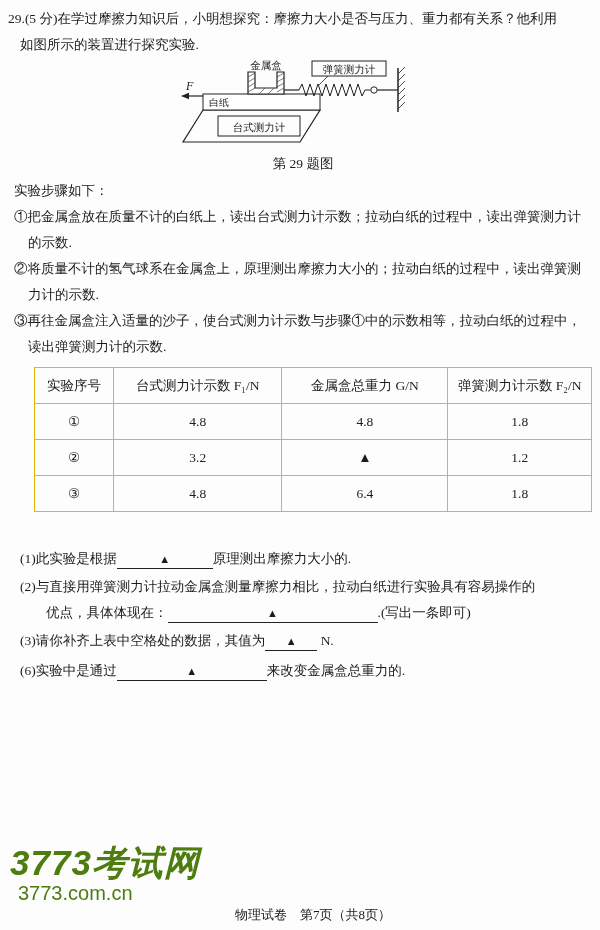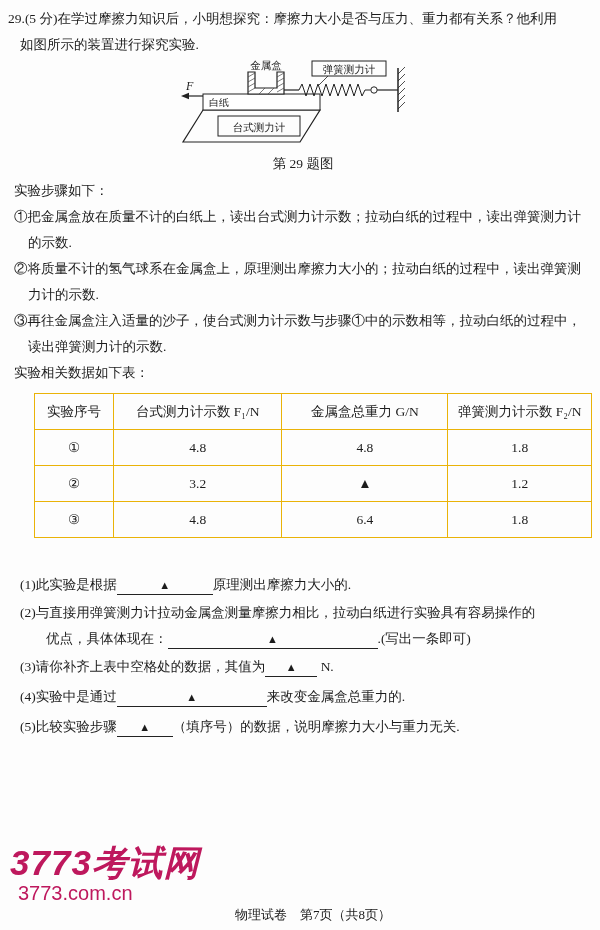--- a/index.html
+++ b/index.html
@@ -26,21 +26,21 @@
   .c0{width:80px}.c1{width:170px}.c2{width:168px}.c3{width:145px}
   .tri { font-size:12px; }
   .questions { margin-top:32px; padding-left:12px; }
   .q { line-height:30px; }
   .q2l2 { padding-left:26px; }
   .blank {
     display:inline-block; border-bottom:1px solid #222; text-align:center;
     font-size:11px; line-height:17px; vertical-align:baseline; padding:0 2px;
   }
   .w96{min-width:96px}.w210{min-width:210px}.w52{min-width:52px}.w150{min-width:150px}.w56{min-width:56px}
-  .watermark { position:absolute; left:10px; top:843px; color:#be185d; }
+  .watermark { position:absolute; left:10px; top:843px; color:#4d7c0f; }
   .wm-name {
     font-family:"Liberation Sans","DejaVu Sans",sans-serif;
     font-size:35px; font-weight:bold; font-style:italic; letter-spacing:1px; line-height:40px;
   }
   .wm-url {
     font-family:"Liberation Sans","DejaVu Sans",sans-serif;
     font-size:20px; padding-left:8px; line-height:20px;
   }
   .footer { position:absolute; left:13px; bottom:6px; width:600px; text-align:center; font-size:13px; }
   svg text { fill:#1c1c1c; font-family:"Liberation Serif","DejaVu Serif",serif; }
@@ -114,21 +114,20 @@
       </g>
     </svg>
     <div class="caption">第 29 题图</div>
   </div>
 
   <p class="line steps-title">实验步骤如下：</p>
   <p class="step">①把金属盒放在质量不计的白纸上，读出台式测力计示数；拉动白纸的过程中，读出弹簧测力计的示数.</p>
   <p class="step">②将质量不计的氢气球系在金属盒上，原理测出摩擦力大小的；拉动白纸的过程中，读出弹簧测力计的示数.</p>
   <p class="step">③再往金属盒注入适量的沙子，使台式测力计示数与步骤①中的示数相等，拉动白纸的过程中，读出弹簧测力计的示数.</p>
 
-  <p class="line table-intro">实验相关数据如下表：</p>
 
   <table class="data-table">
     <thead>
       <tr>
         <th class="c0">实验序号</th>
         <th class="c1">台式测力计示数 F₁/N</th>
         <th class="c2">金属盒总重力 G/N</th>
         <th class="c3">弹簧测力计示数 F₂/N</th>
       </tr>
     </thead>
@@ -157,23 +156,22 @@
   <div class="questions">
     <p class="q"><span>(1)此实验是根据</span><span class="blank w96">▲</span><span>原理测出摩擦力大小的.</span></p>
 
     <div class="q">
       <p class="line">(2)与直接用弹簧测力计拉动金属盒测量摩擦力相比，拉动白纸进行实验具有容易操作的</p>
       <p class="line q2l2"><span>优点，具体体现在：</span><span class="blank w210">▲</span><span>.(写出一条即可)</span></p>
     </div>
 
     <p class="q"><span>(3)请你补齐上表中空格处的数据，其值为</span><span class="blank w52">▲</span><span> N.</span></p>
 
-    <p class="q"><span>(4)实验中是通过</span><span class="blank w150">▲</span><span>来改变金属盒总重力的.</span></p>
+    <p class="q"><span>(6)实验中是通过</span><span class="blank w150">▲</span><span>来改变金属盒总重力的.</span></p>
 
-    <p class="q"><span>(5)比较实验步骤</span><span class="blank w56">▲</span><span>（填序号）的数据，说明摩擦力大小与重力无关.</span></p>
   </div>
 
   <div class="watermark">
     <div class="wm-name">3773考试网</div>
     <div class="wm-url">3773.com.cn</div>
   </div>
 
   <div class="footer">物理试卷　第7页（共8页）</div>
 </div>
 

